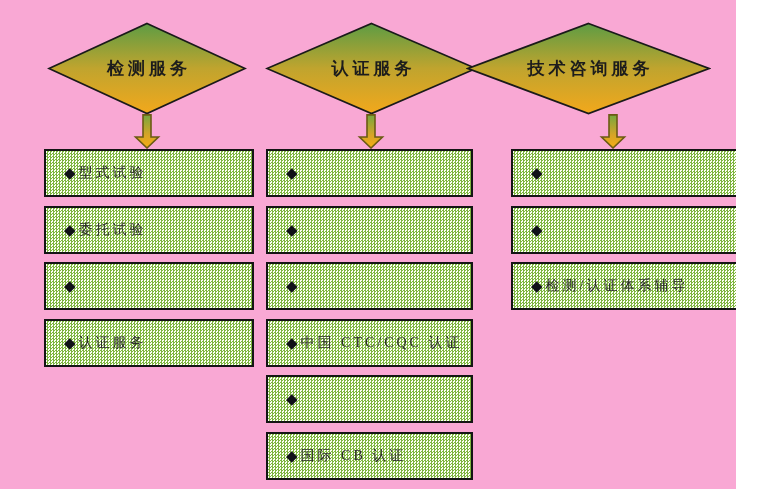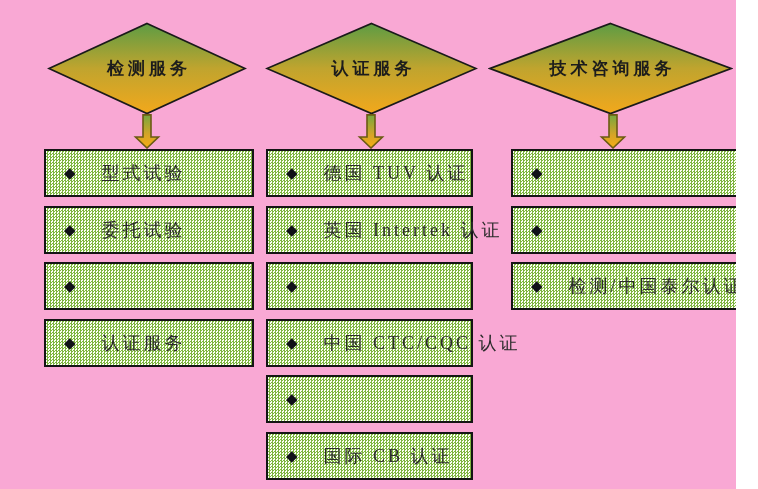--- a/index.html
+++ b/index.html
@@ -15,21 +15,21 @@
   .diamond svg{display:block;width:100%;height:100%;}
   .diamond-label{
     position:absolute;inset:0;
     display:flex;align-items:center;justify-content:center;
     font-size:17px;font-weight:bold;color:#1c1c1c;
     letter-spacing:4px;text-indent:4px;
     white-space:nowrap;
   }
   .d1{left:47px;width:200px;}
   .d2{left:265px;width:213px;}
-  .d3{left:488px;width:245px;}
+  .d3{left:466px;width:245px;}
   
   .arrow{position:absolute;top:114px;width:30px;height:35px;}
   .a1{left:132px;}
   .a2{left:356px;}
   .a3{left:598px;}
   .arrow svg{display:block;width:100%;height:100%;}
   
   .box{
     position:absolute;height:48px;box-sizing:border-box;
     border:2px solid #141414;
@@ -47,22 +47,22 @@
   .r3{top:262px;}
   .r4{top:319px;}
   .r5{top:375px;}
   .r6{top:432px;}
   .bullet{
     margin-left:18px;
     font-size:15px;color:#101018;line-height:1;
     flex:0 0 auto;
   }
   .box-label{
-    margin-left:26px;
-    font-size:18px;color:#2b2b2b;
+    margin-left:3px;
+    font-size:14px;color:#2b2b2b;
     letter-spacing:3px;
   }
 </style>
 </head>
 <body>
 
 <div class="canvas">
 
   <svg width="0" height="0" style="position:absolute" aria-hidden="true">
     <defs>
@@ -114,25 +114,23 @@
     <div class="diamond-label">认证服务</div>
   </div>
   <div class="arrow a2">
     <svg viewBox="0 0 30 35">
       <polygon points="11,0.9 19,0.9 19,23 26.5,23 15,34 3.5,23 11,23" fill="url(#gradArrow)" stroke="#6b5a14" stroke-width="1.6"></polygon>
     </svg>
   </div>
 
   <div class="box c2 r1">
     <span class="bullet">◆</span>
-    <span class="box-label">德国 TUV 认证</span>
   </div>
   <div class="box c2 r2">
     <span class="bullet">◆</span>
-    <span class="box-label">英国 Intertek 认证</span>
   </div>
   <div class="box c2 r3">
     <span class="bullet">◆</span>
   </div>
   <div class="box c2 r4">
     <span class="bullet">◆</span>
     <span class="box-label">中国 CTC/CQC 认证</span>
   </div>
   <div class="box c2 r5">
     <span class="bullet">◆</span>
@@ -155,16 +153,16 @@
   </div>
 
   <div class="box c3 r1">
     <span class="bullet">◆</span>
   </div>
   <div class="box c3 r2">
     <span class="bullet">◆</span>
   </div>
   <div class="box c3 r3">
     <span class="bullet">◆</span>
-    <span class="box-label">检测/中国泰尔认证</span>
+    <span class="box-label">检测/认证体系辅导</span>
   </div>
 
 </div>
 
 </body></html>

